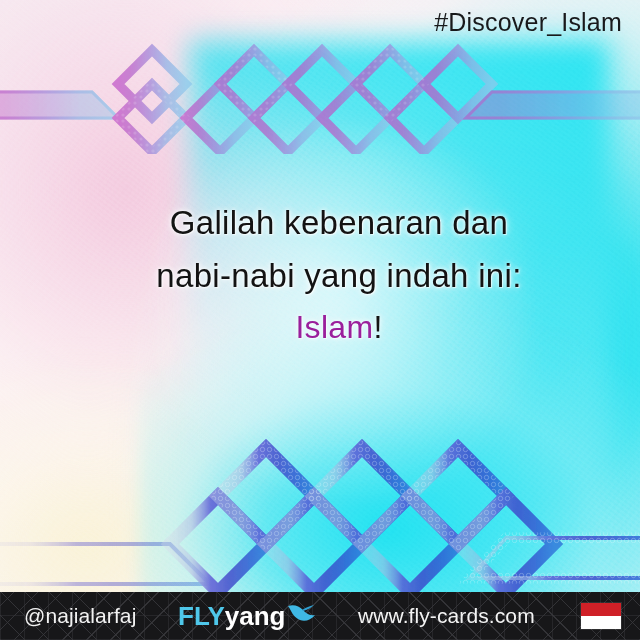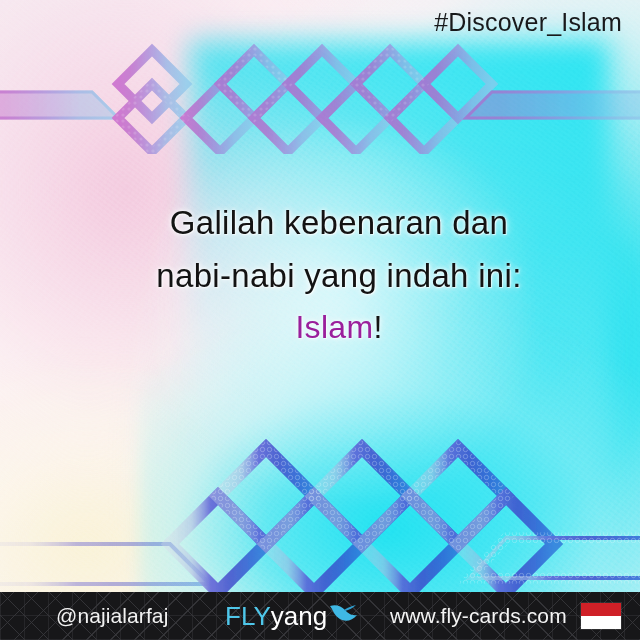--- a/index.html
+++ b/index.html
@@ -186,21 +186,20 @@
   }
 
   
   .footer {
     position: absolute;
     left: 0; bottom: 0;
     width: 640px; height: 48px;
     background-color: #161618;
     z-index: 50;
     overflow: hidden;
-    padding-left: 32px;
   }
   .footer-pattern {
     position: absolute; inset: 0;
     background-color: #18181a;
     background-image:
       repeating-linear-gradient(45deg, rgba(58,58,62,0.85) 0 1px, rgba(0,0,0,0) 1px 17px),
       repeating-linear-gradient(-45deg, rgba(58,58,62,0.85) 0 1px, rgba(0,0,0,0) 1px 17px),
       repeating-linear-gradient(0deg, rgba(52,52,56,0.55) 0 1px, rgba(0,0,0,0) 1px 24px),
       repeating-linear-gradient(90deg, rgba(52,52,56,0.55) 0 1px, rgba(0,0,0,0) 1px 24px);
     opacity: 0.95;
@@ -216,26 +215,27 @@
     position: absolute;
     left: 24px;
     color: #f2f2f2;
     font-size: 21px;
     font-family: "Liberation Sans", sans-serif;
     letter-spacing: 0.1px;
     white-space: nowrap;
   }
   .footer-brand {
     position: absolute;
-    left: 193px;
+    left: 178px;
     display: flex;
     align-items: center;
     font-size: 26px;
     font-family: "Liberation Sans", sans-serif;
     white-space: nowrap;
+    font-weight: bold;
   }
   .brand-fly { color: #4fc7ea; }
   .brand-cards { color: #ffffff; }
   .brand-bird {
     display: inline-block;
     margin-left: 2px;
     margin-top: -6px;
     line-height: 0;
   }
   .footer-url {

